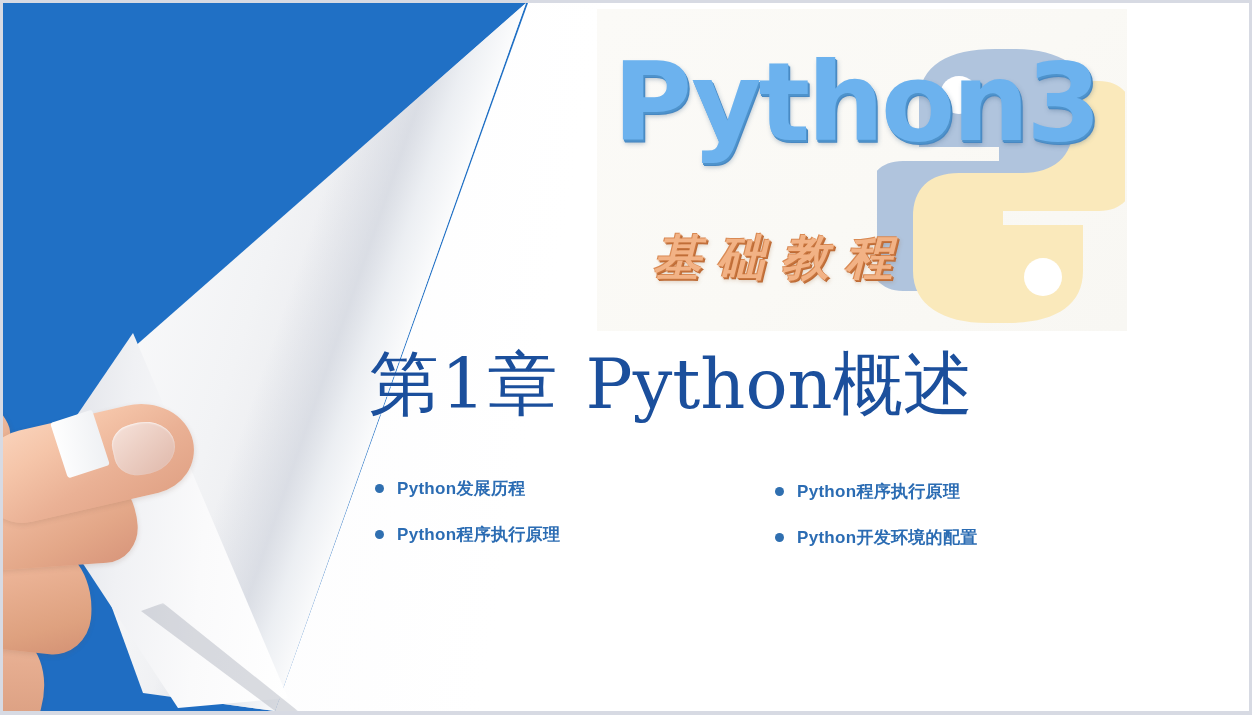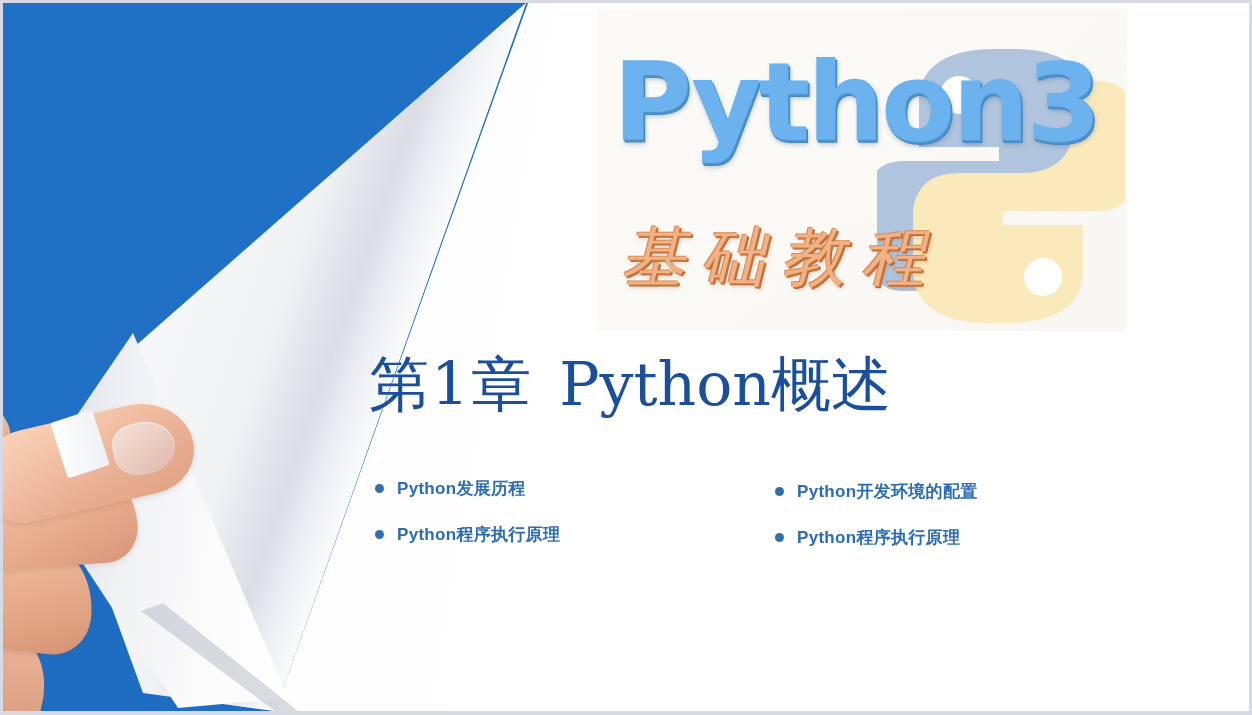--- a/index.html
+++ b/index.html
@@ -239,47 +239,47 @@
     color: #6cb2ee;
     text-shadow:
       1px 2px 0 #4e93cc,
       2px 3px 0 #4888c2,
       2px 4px 5px rgba(40,80,120,0.35);
     white-space: nowrap;
   }
 
   .py-subtitle {
     position: absolute;
-    left: 24px;
+    left: 56px;
     top: 200px;
     width: 400px;
     font-family: "DejaVu Serif", "Liberation Serif", serif;
-    font-weight: 400;
+    font-weight: 700;
     font-style: italic;
-    font-size: 64px;
+    font-size: 48px;
     line-height: 96px;
     letter-spacing: 16px;
     color: #f2b285;
     text-shadow:
       1px 1px 0 #c9763f,
       2px 2px 0 #bd6b36,
       -1px -1px 0 #d98a54,
       2px 3px 4px rgba(150,90,40,0.30);
     white-space: nowrap;
   }
 
   
   .chapter-title {
     position: absolute;
     left: 366px;
     top: 333px;
     width: 680px;
     font-family: "DejaVu Serif", "Liberation Serif", serif;
     font-weight: 400;
-    font-size: 60px;
+    font-size: 70px;
     line-height: 96px;
     color: #1b4f9c;
     white-space: nowrap;
     text-shadow: 0 1px 0 rgba(255,255,255,0.55);
   }
   .chapter-title .lead { letter-spacing: 2px; }
   .chapter-title .gap { display: inline-block; width: 26px; }
 
   
   .bullets {
@@ -408,24 +408,24 @@
         </div>
         <div class="bullet-item">
           <span class="bullet-dot"></span>
           <span class="bullet-text">Python程序执行原理</span>
         </div>
       </div>
 
       <div class="bullet-col right">
         <div class="bullet-item">
           <span class="bullet-dot"></span>
-          <span class="bullet-text">Python开发环境的配置</span>
+          <span class="bullet-text">Python程序执行原理</span>
         </div>
         <div class="bullet-item">
           <span class="bullet-dot"></span>
-          <span class="bullet-text">Python程序执行原理</span>
+          <span class="bullet-text">Python开发环境的配置</span>
         </div>
       </div>
 
     </div>
 
   </div>
 </div>
 
 </body></html>

